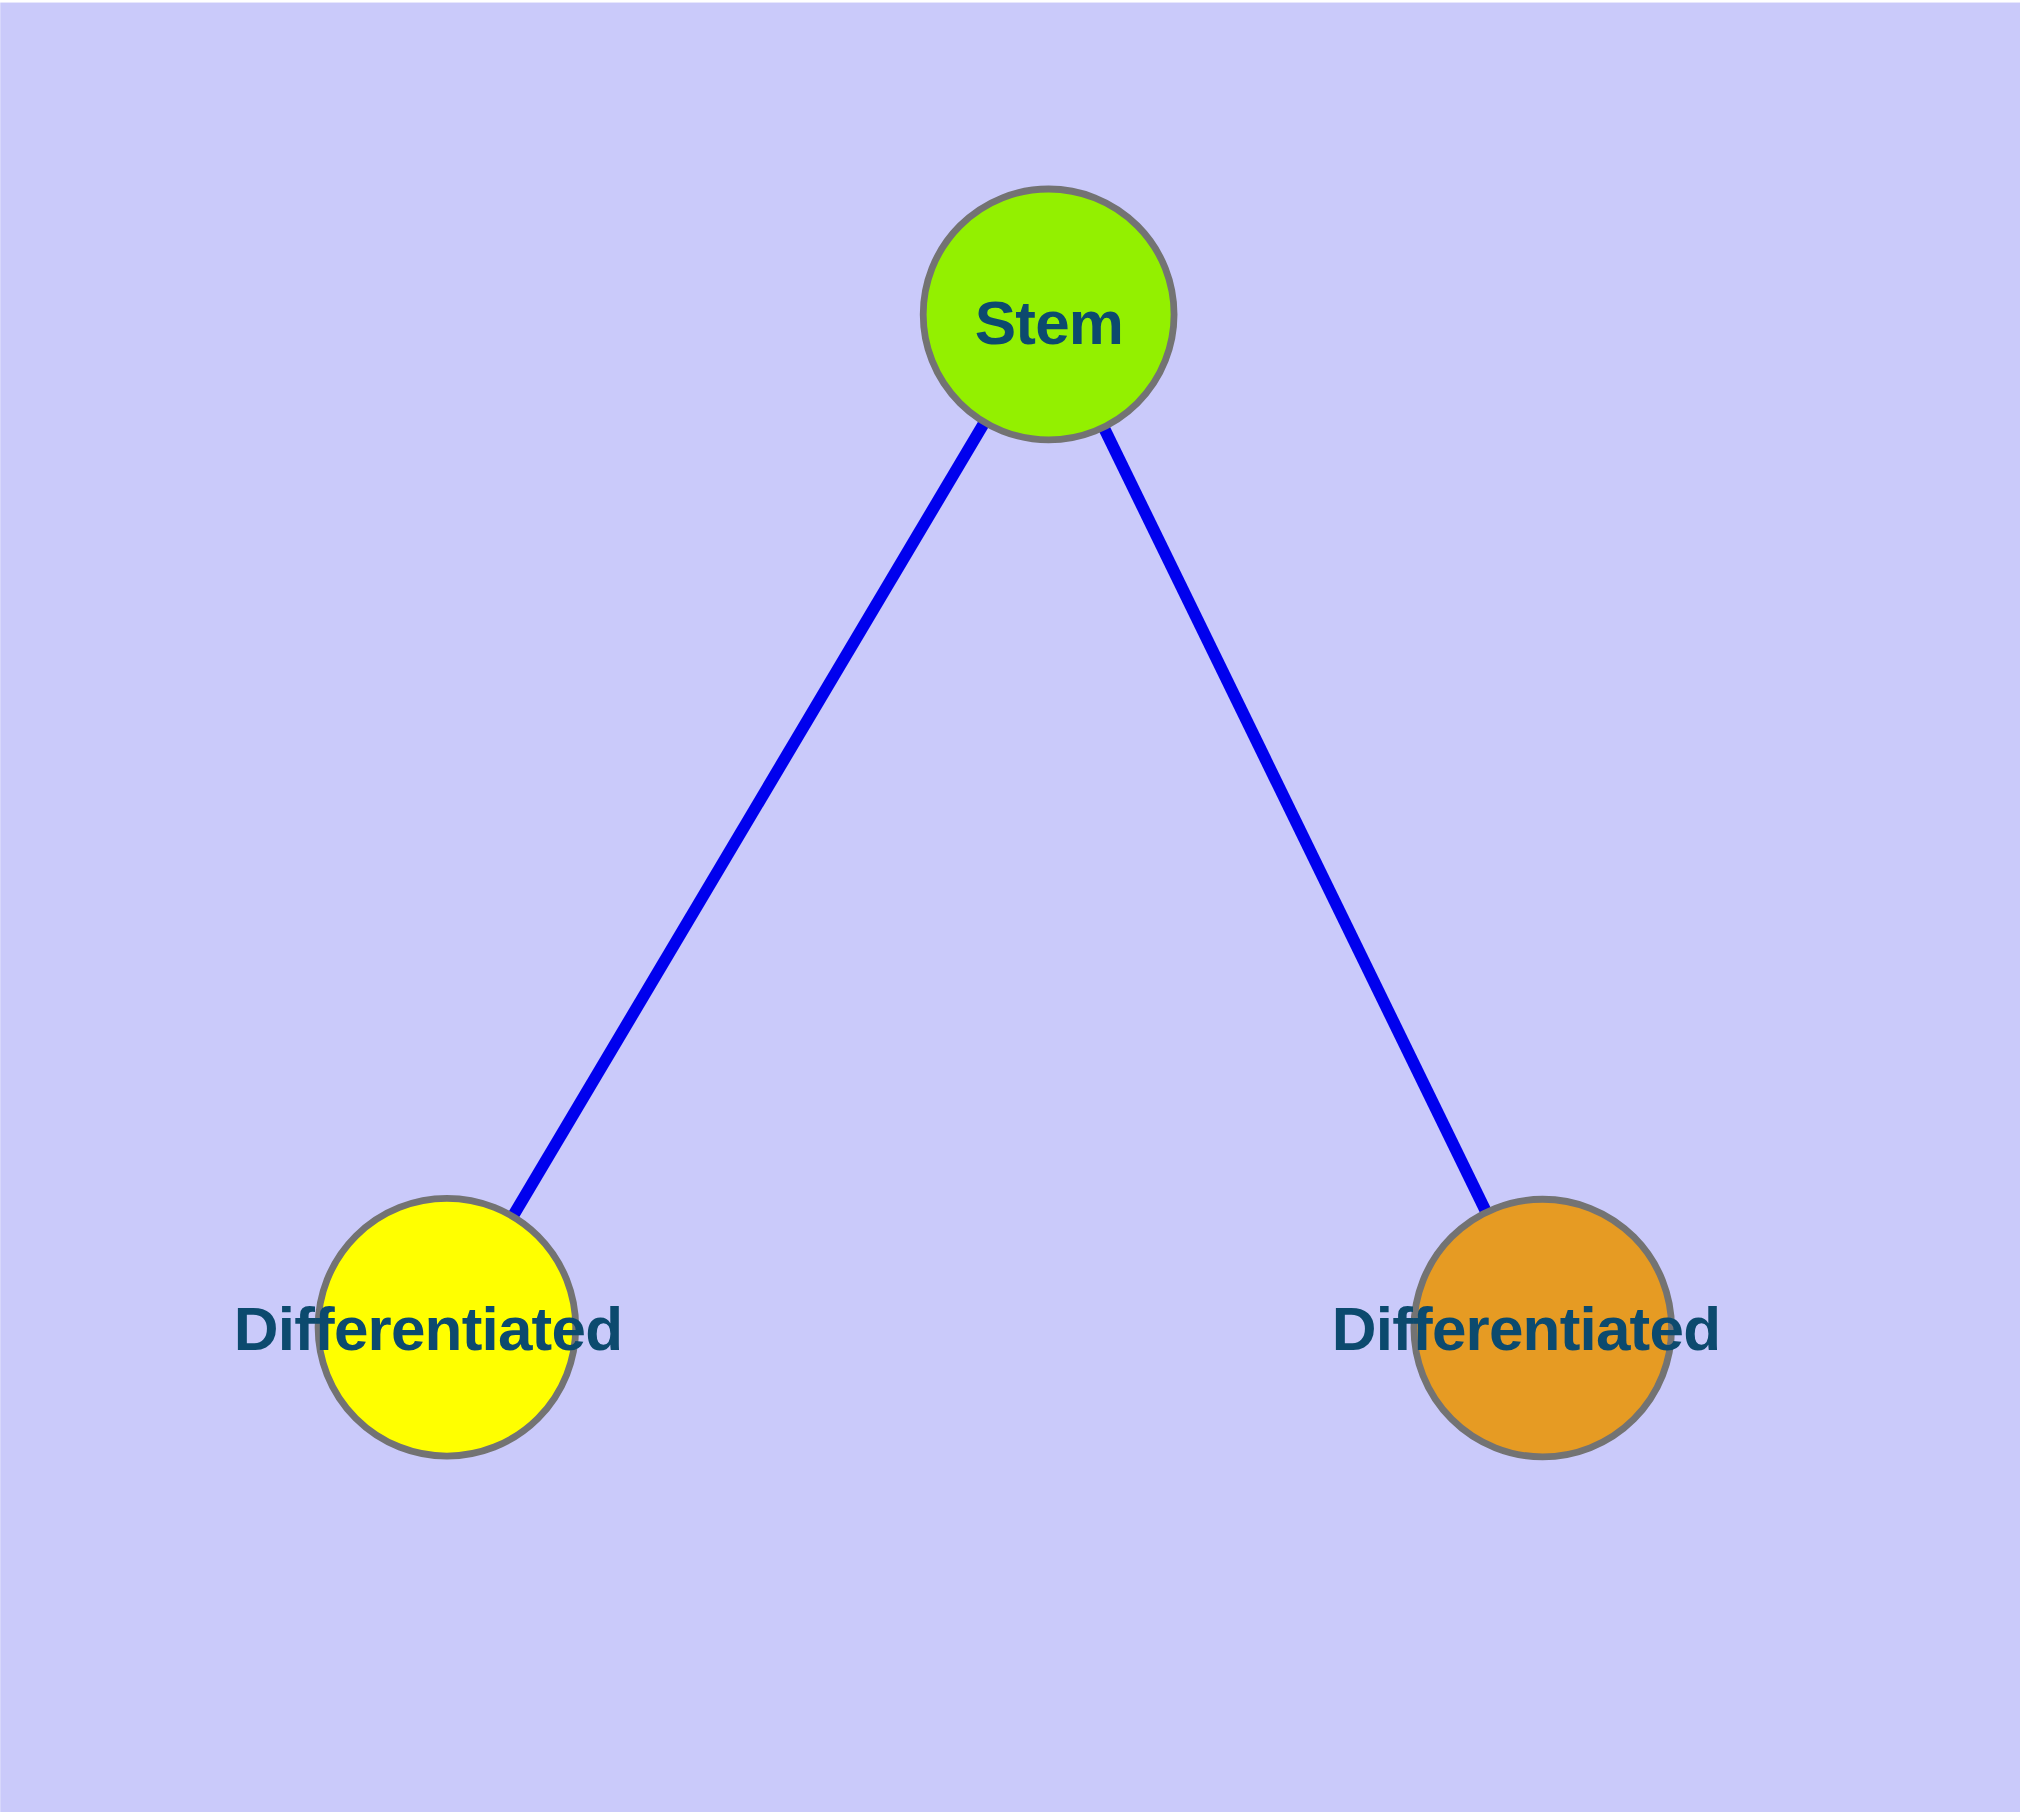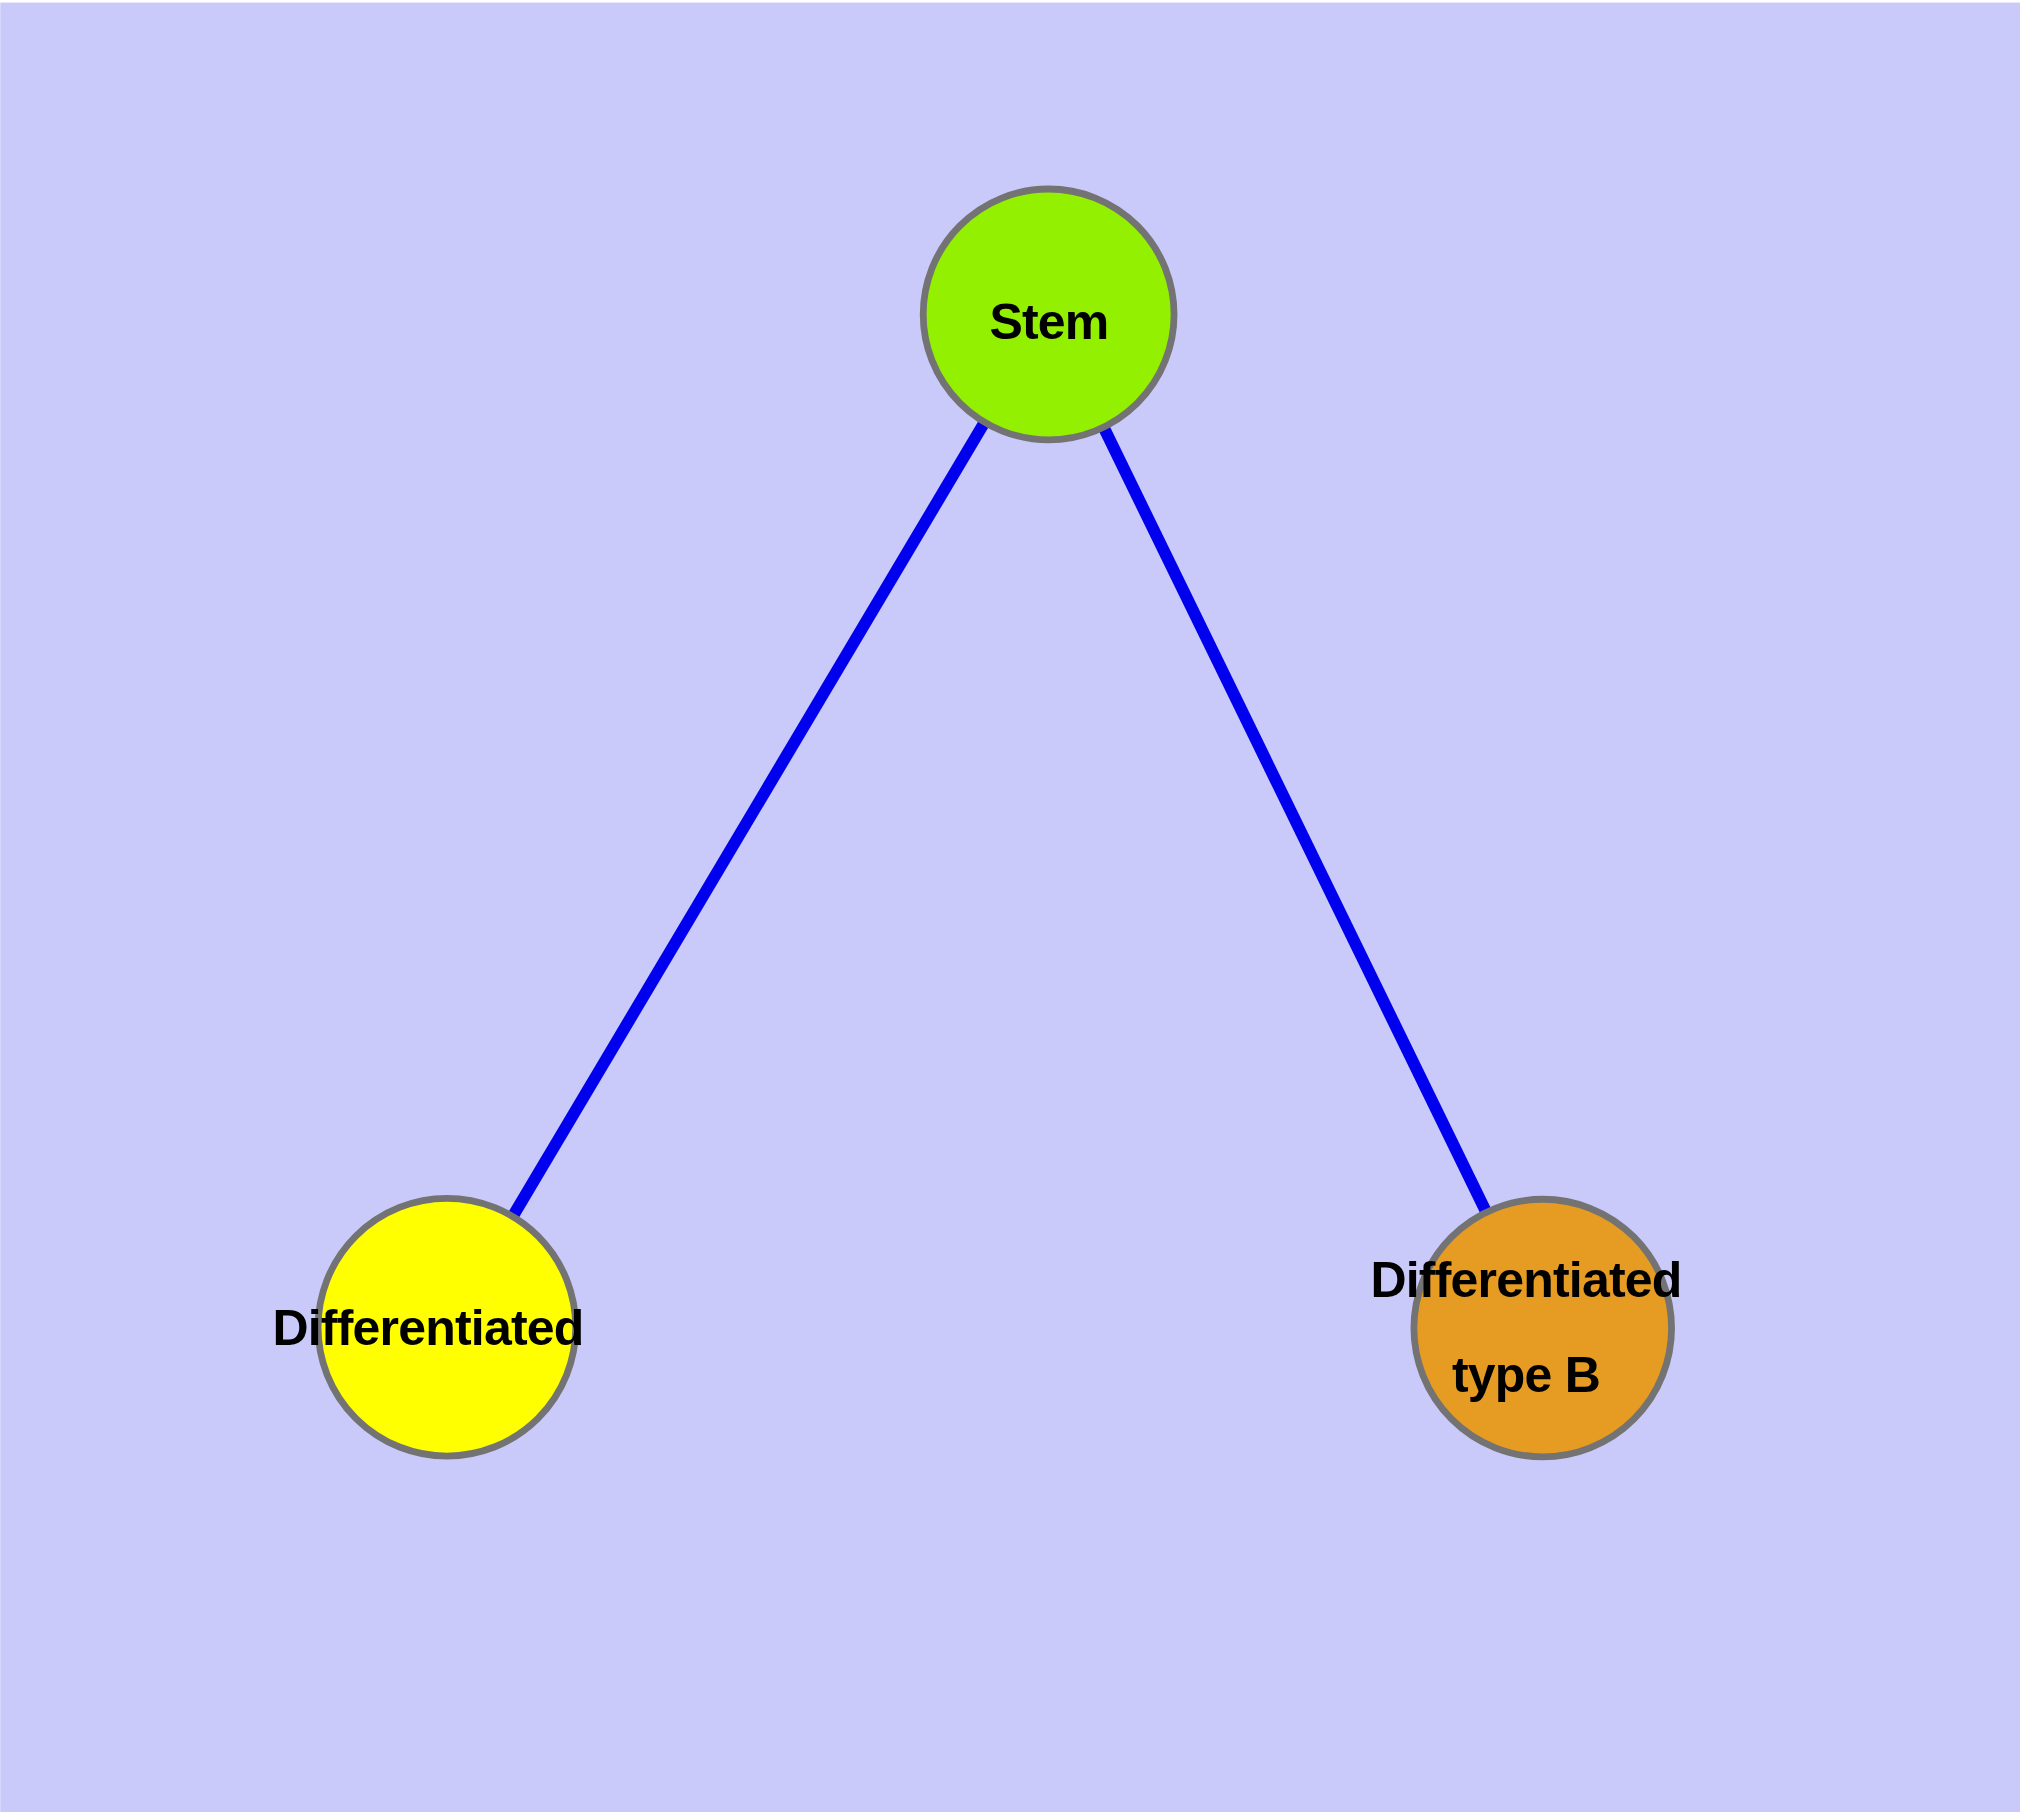--- a/index.html
+++ b/index.html
@@ -24,25 +24,25 @@
     stroke-width: 14;
     stroke-linecap: butt;
     fill: none;
   }
   .node-circle {
     stroke-width: 8;
   }
   .node-label {
     position: absolute;
     transform: translate(-50%, -50%);
-    text-align: center;
+    text-align: right;
     font-weight: bold;
-    font-size: 50px;
+    font-size: 62px;
     line-height: 95px;
-    color: #000000;
+    color: #0c4a6e;
     white-space: nowrap;
     letter-spacing: -0.8px;
   }
   .node-label .label-line {
     display: block;
   }
   .label-stem   { left: 1049px; top: 322px;  }
   .label-type-a { left: 428px;  top: 1328px; }
   .label-type-b { left: 1526px; top: 1328px; }
 </style>
@@ -66,17 +66,16 @@
   <div class="node-label label-stem">
     <span class="label-line">Stem</span>
   </div>
 
   <div class="node-label label-type-a">
     <span class="label-line">Differentiated</span>
   </div>
 
   <div class="node-label label-type-b">
     <span class="label-line">Differentiated</span>
-    <span class="label-line">type B</span>
   </div>
 
 </div>
 
 
 </body></html>

